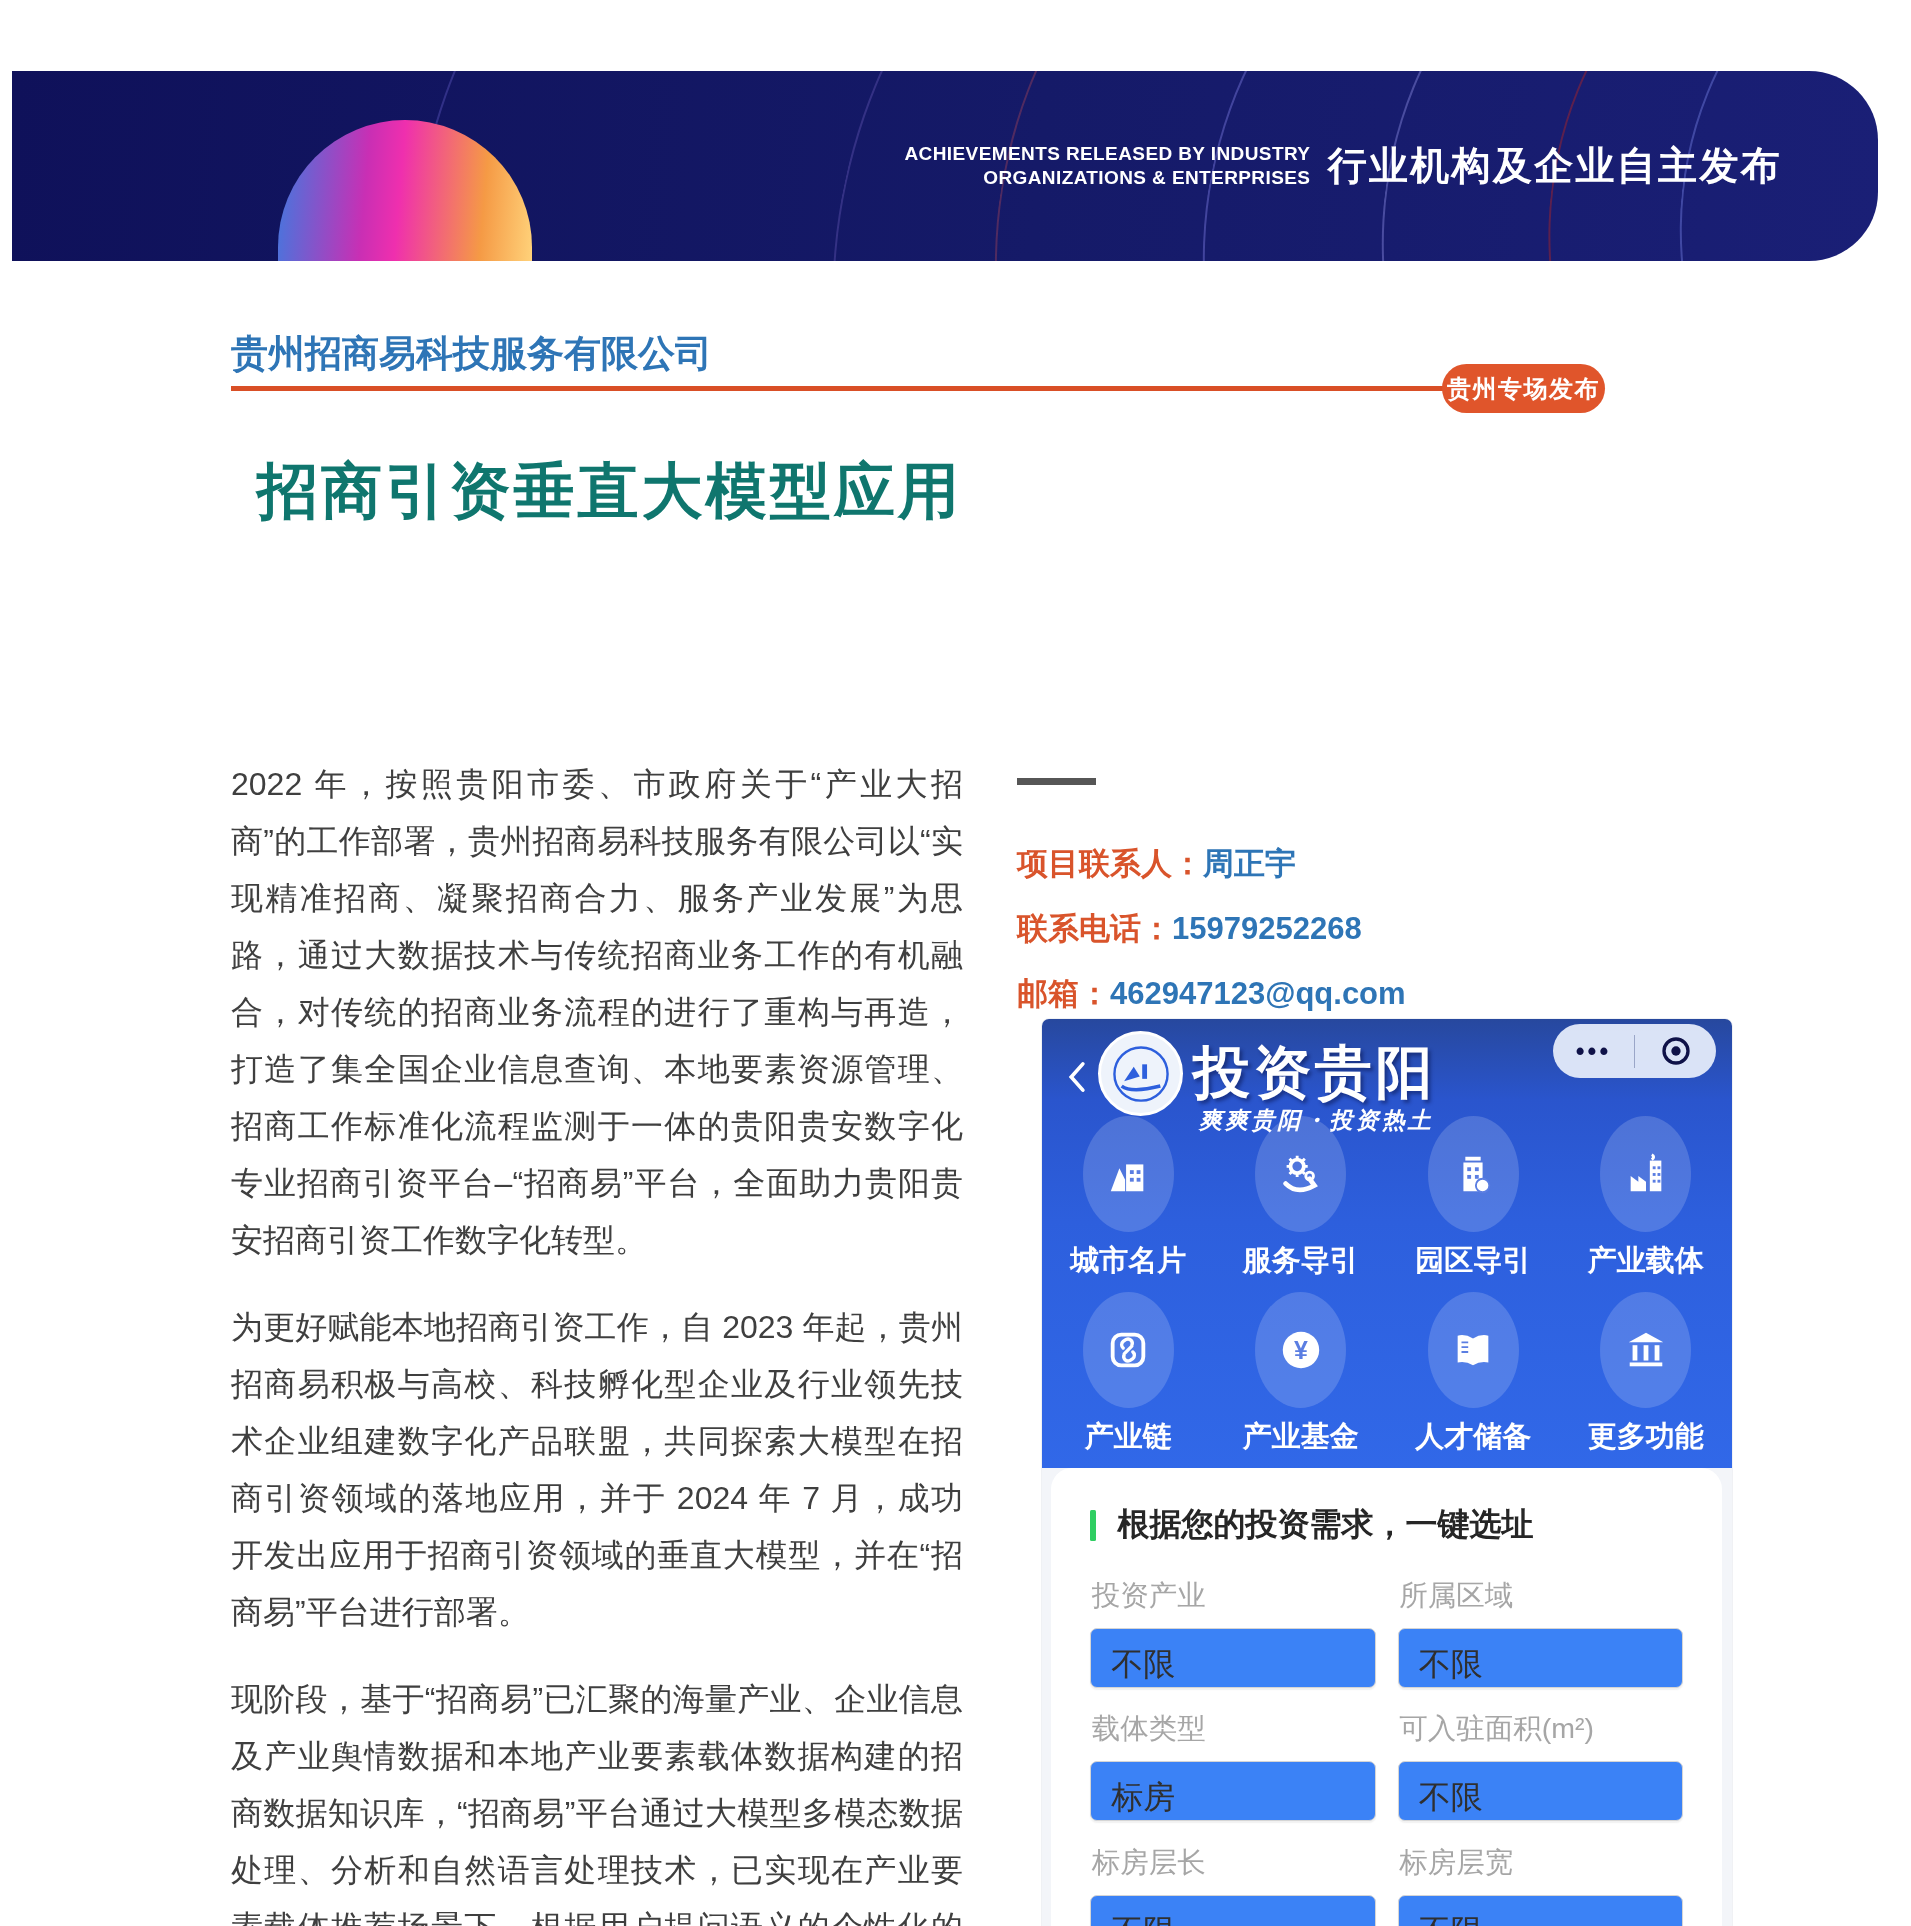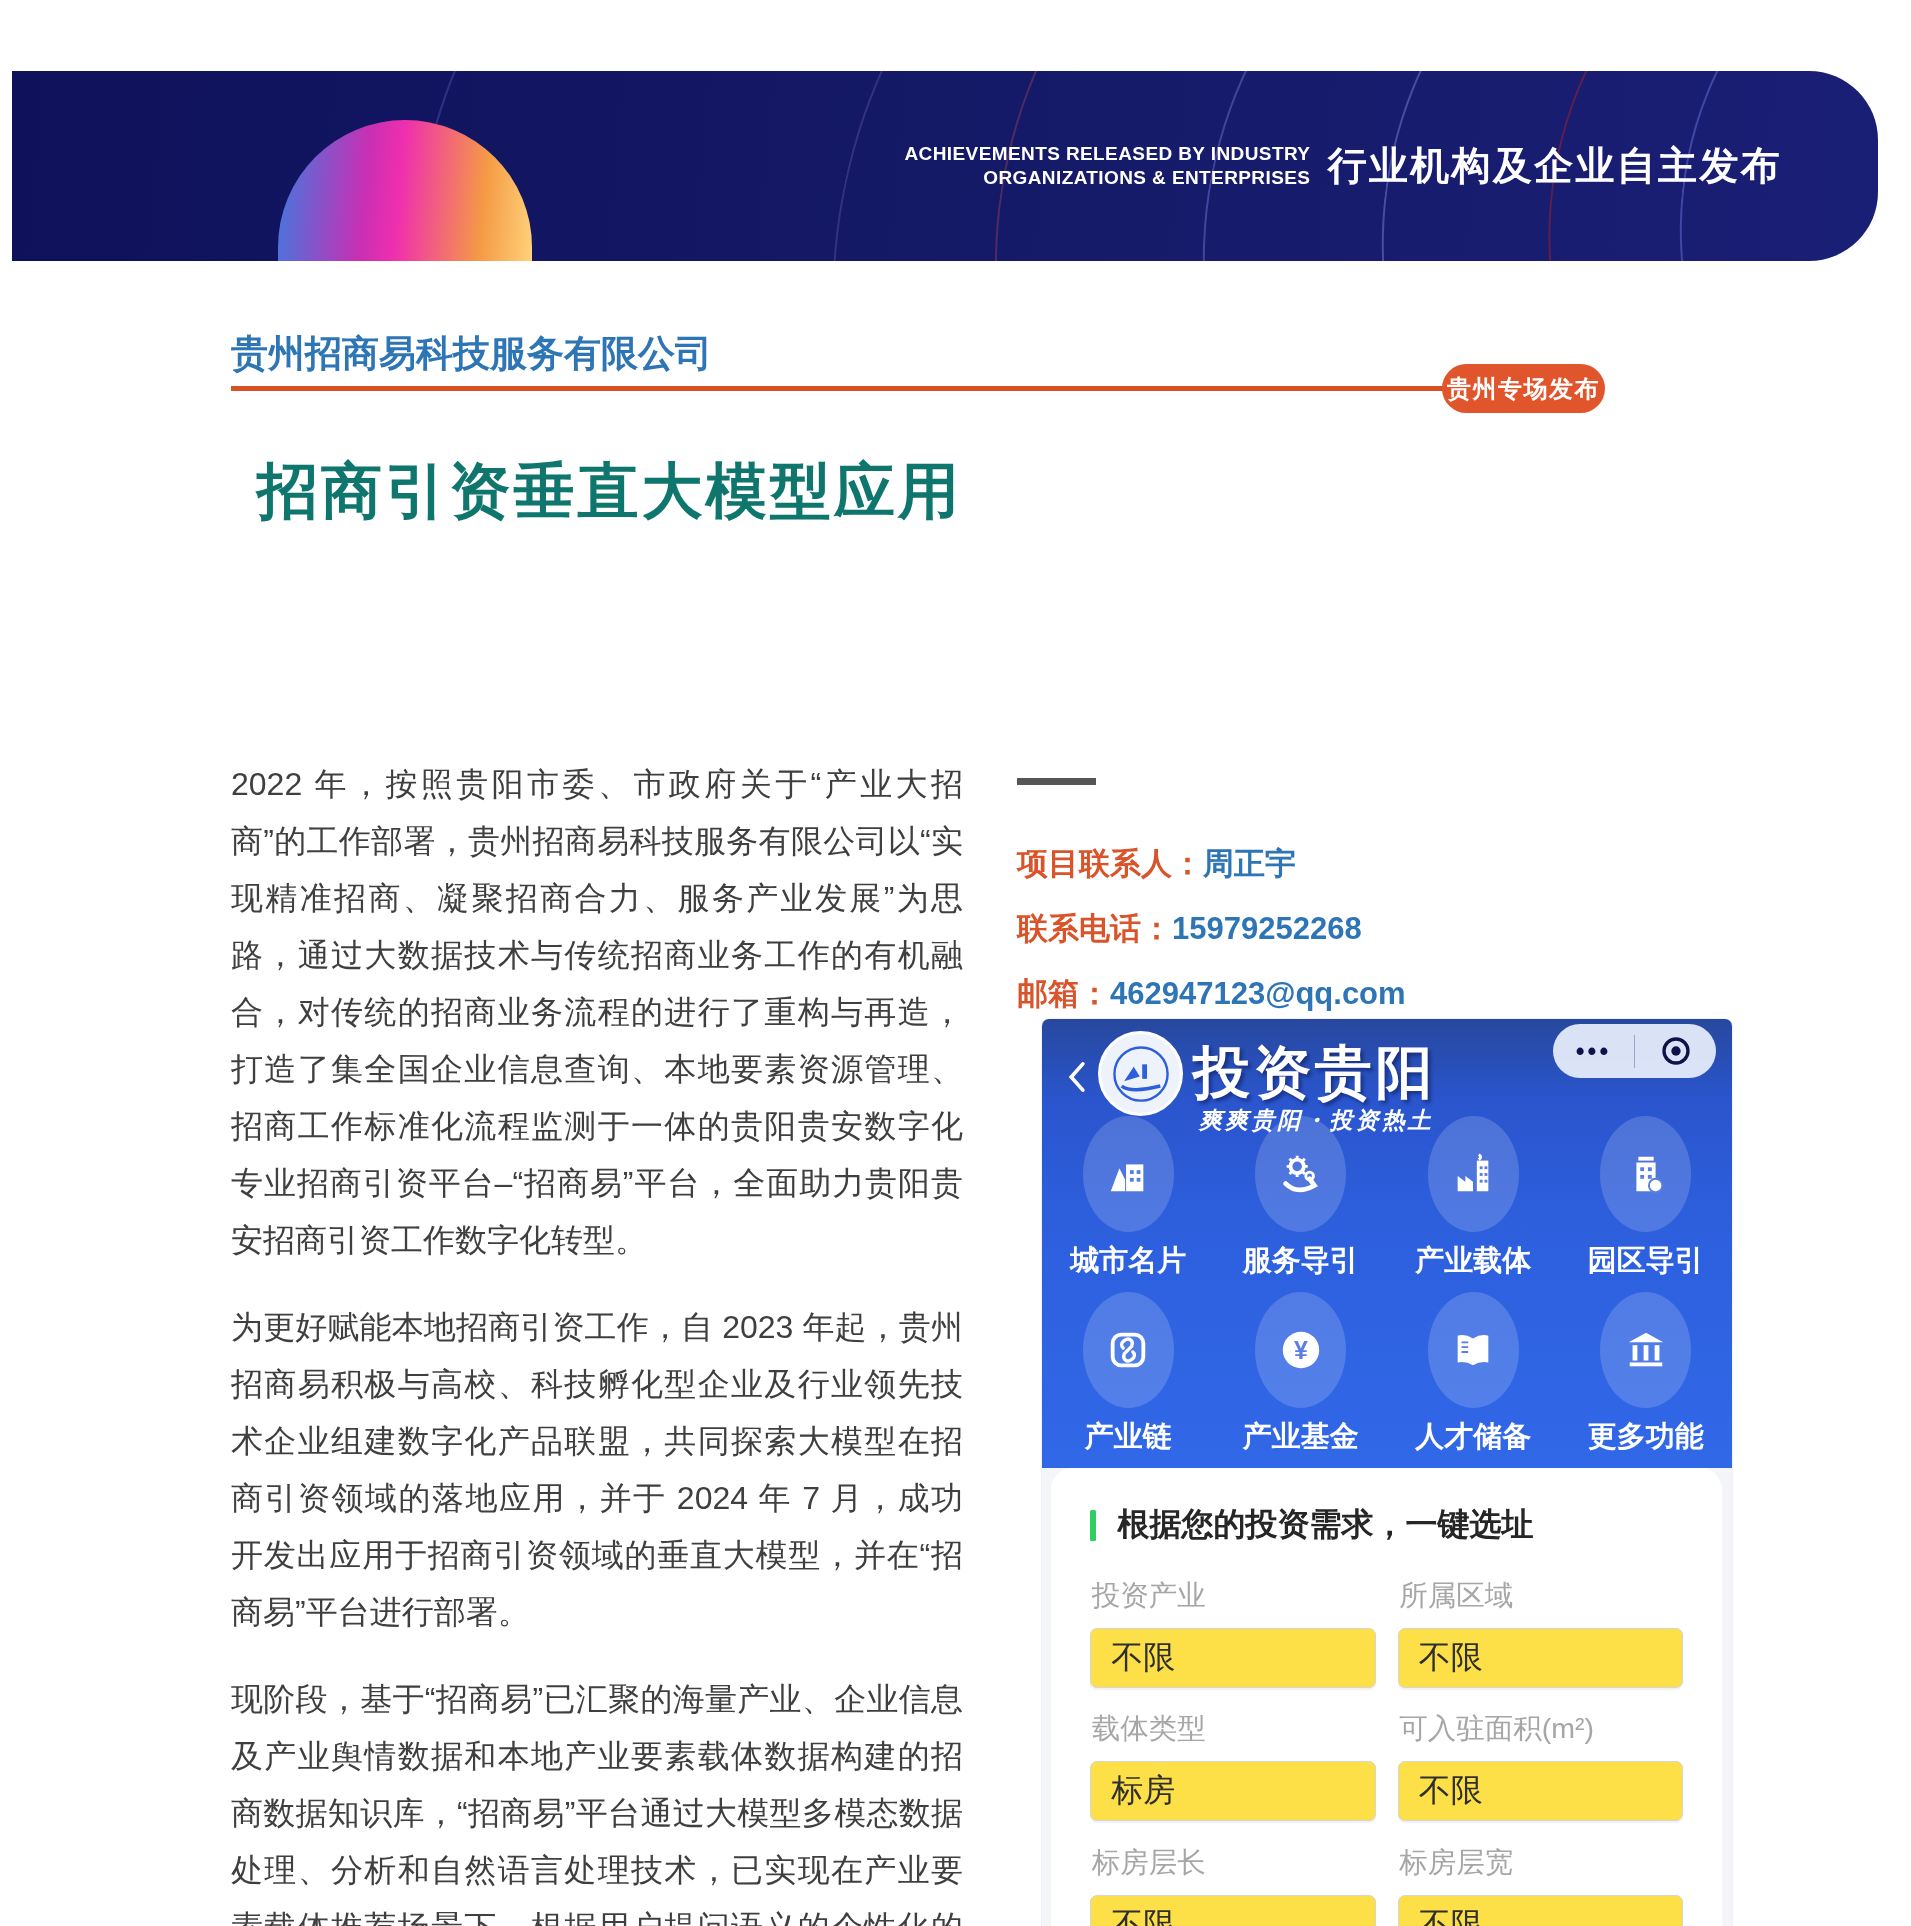--- a/index.html
+++ b/index.html
@@ -72,22 +72,22 @@
                 display:flex;align-items:center;justify-content:center;}
   .hero-label{margin-top:8.5px;font-size:29px;font-weight:600;color:#ffffff;white-space:nowrap;}
 
   .card{position:absolute;left:9.2px;top:449px;width:671px;height:770px;background:#ffffff;
         border-radius:21px;padding:0 39px;box-sizing:border-box;}
   .card-header{display:flex;align-items:center;margin-top:35px;}
   .green-bar{width:5.4px;height:31px;background:#2fce62;margin-right:14px;border-radius:1.5px;}
   .card-header-text{font-size:32px;font-weight:700;color:#262626;white-space:nowrap;margin-left:8px;}
   .form-grid{display:grid;grid-template-columns:1fr 1fr;column-gap:22.3px;margin-top:7.7px;}
   .field-label{margin:22.3px 0 13px 1.5px;font-size:28.5px;color:#a6a6a6;white-space:nowrap;}
-  .field-box{height:58px;border:1.2px solid #d5d5d5;border-radius:7px;background:#fde047;
-             box-shadow:0 1.2px 1.5px rgba(0,0,0,.06);display:flex;align-items:center;}
+  .field-box{height:58px;border:1.2px solid #d5d5d5;border-radius:7px;background:#3b82f6;
+             box-shadow:0 1.2px 1.5px rgba(0,0,0,.06);display:flex;align-items:flex-end;}
   .field-value{padding-left:20px;font-size:32px;color:#2f2f2f;}
 </style>
 </head>
 <body>
 
 <div class="page">
 
   <div class="banner">
     <span class="arc a1"></span>
     <span class="arc a2"></span>
@@ -187,52 +187,52 @@
               <circle cx="33" cy="26" r="4" fill="none" stroke="#ffffff" stroke-width="3"></circle>
               <path d="M8 34 q12 12 30 2 l-5 -7" stroke="#ffffff" stroke-width="5" fill="none" stroke-linecap="round"></path>
             </svg>
           </span>
           <span class="hero-label">服务导引</span>
         </div>
 
         <div class="hero-item">
           <span class="hero-ellipse">
             <svg width="46" height="46" viewBox="0 0 48 48">
+              <rect x="14" y="12" width="20" height="30" fill="#ffffff"></rect>
+              <rect x="16" y="6" width="16" height="4" fill="#ffffff"></rect>
+              <rect x="18" y="17" width="4" height="4" fill="#5b7ee2"></rect>
+                <rect x="26" y="17" width="4" height="4" fill="#5b7ee2"></rect>
+              <rect x="18" y="25" width="4" height="4" fill="#5b7ee2"></rect>
+                <rect x="26" y="25" width="4" height="4" fill="#5b7ee2"></rect>
+              <circle cx="34" cy="36" r="7" fill="#ffffff" stroke="#5b7ee2" stroke-width="2"></circle>
+            </svg>
+          </span>
+          <span class="hero-label">园区导引</span>
+        </div>
+
+        <div class="hero-item">
+          <span class="hero-ellipse">
+            <svg width="46" height="46" viewBox="0 0 48 48">
               <rect x="28" y="10" width="12" height="32" fill="#ffffff"></rect>
               <path d="M8 42 V26 l8 6 v-6 l8 6 v10 Z" fill="#ffffff"></path>
               <path d="M30 4 q4 2 0 5" stroke="#ffffff" stroke-width="3" fill="none"></path>
               <rect x="31" y="16" width="3" height="3" fill="#5b7ee2"></rect>
                 <rect x="36" y="16" width="3" height="3" fill="#5b7ee2"></rect>
               <rect x="31" y="23" width="3" height="3" fill="#5b7ee2"></rect>
                 <rect x="36" y="23" width="3" height="3" fill="#5b7ee2"></rect>
               <rect x="31" y="30" width="3" height="3" fill="#5b7ee2"></rect>
                 <rect x="36" y="30" width="3" height="3" fill="#5b7ee2"></rect>
             </svg>
           </span>
           <span class="hero-label">产业载体</span>
         </div>
 
         <div class="hero-item">
           <span class="hero-ellipse">
             <svg width="46" height="46" viewBox="0 0 48 48">
-              <rect x="14" y="12" width="20" height="30" fill="#ffffff"></rect>
-              <rect x="16" y="6" width="16" height="4" fill="#ffffff"></rect>
-              <rect x="18" y="17" width="4" height="4" fill="#5b7ee2"></rect>
-                <rect x="26" y="17" width="4" height="4" fill="#5b7ee2"></rect>
-              <rect x="18" y="25" width="4" height="4" fill="#5b7ee2"></rect>
-                <rect x="26" y="25" width="4" height="4" fill="#5b7ee2"></rect>
-              <circle cx="34" cy="36" r="7" fill="#ffffff" stroke="#5b7ee2" stroke-width="2"></circle>
-            </svg>
-          </span>
-          <span class="hero-label">园区导引</span>
-        </div>
-
-        <div class="hero-item">
-          <span class="hero-ellipse">
-            <svg width="46" height="46" viewBox="0 0 48 48">
               <rect x="8" y="8" width="32" height="32" rx="9" fill="none" stroke="#ffffff" stroke-width="4"></rect>
               <path d="M20 28 l8 -8 M19 22 a4.5 4.5 0 0 1 0 -7 l3 -2 a4.5 4.5 0 0 1 6 6 M29 26 a4.5 4.5 0 0 1 0 7 l-3 2 a4.5 4.5 0 0 1 -6 -6" stroke="#ffffff" stroke-width="3.5" fill="none" stroke-linecap="round"></path>
             </svg>
           </span>
           <span class="hero-label">产业链</span>
         </div>
 
         <div class="hero-item">
           <span class="hero-ellipse">
             <svg width="46" height="46" viewBox="0 0 48 48">

